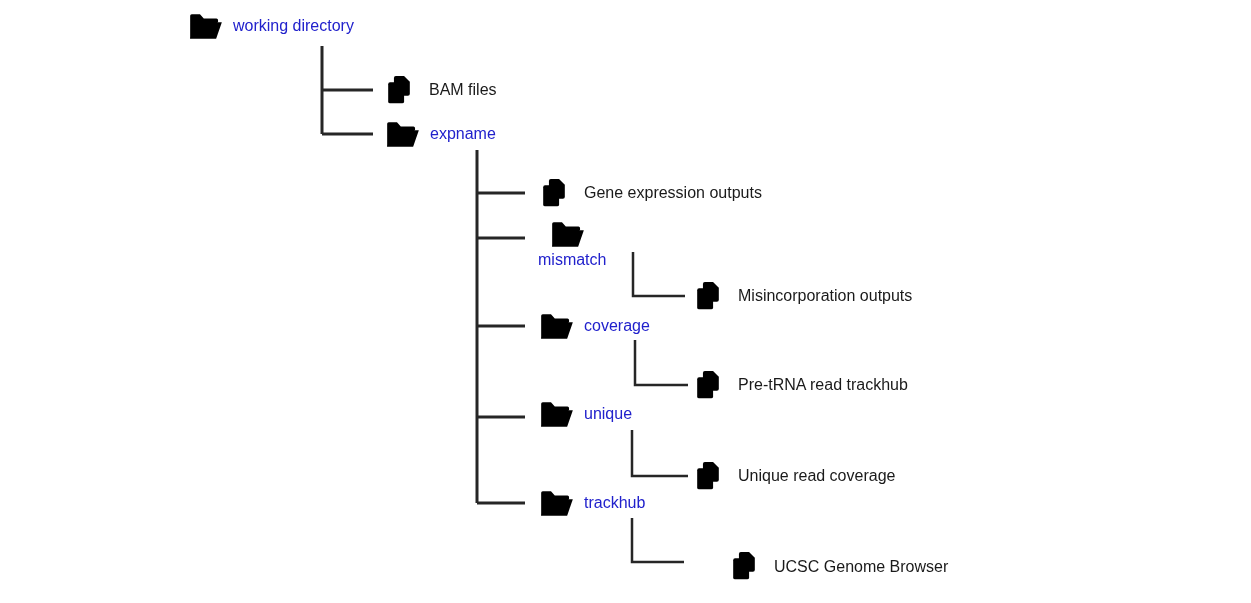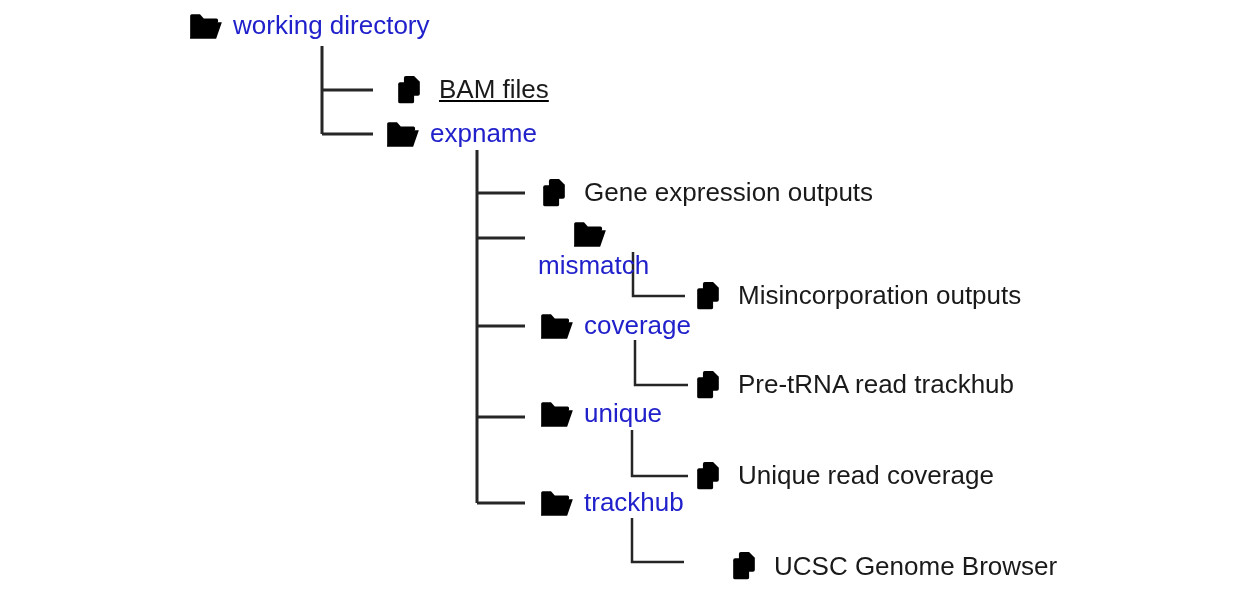--- a/index.html
+++ b/index.html
@@ -34,21 +34,21 @@
     white-space: nowrap;
   }
   .node .icon {
     display: inline-flex;
     align-items: center;
     flex: 0 0 auto;
   }
   .node.folder .icon { margin-right: 8px; }
   .node.files  .icon { margin-right: 16px; }
   .label {
-    font-size: 26px;
+    font-size: 16px;
     line-height: 1.2;
   }
   .folder-label { color: var(--folder-link-color, #2121cc); cursor: pointer; }
   .file-label   { color: var(--file-text-color, #1a1a1a); }
   .node.multiline { height: 64px; }
   .multiline-label div { line-height: 29px; }
 </style>
 </head>
 <body>
 
@@ -79,21 +79,21 @@
 
   <div class="node folder" style="left:187px; top:6px;">
     <span class="icon">
       <svg width="38" height="32" viewBox="0 0 24 20">
           <use href="#icon-open-folder"></use>
         </svg>
     </span>
     <span class="label folder-label">working directory</span>
   </div>
 
-  <div class="node files" style="left:395px; top:70px;text-decoration:underline;">
+  <div class="node files" style="left:385px; top:70px;">
     <span class="icon">
       <svg width="28" height="34" viewBox="0 0 22 26">
           <use href="#icon-files"></use>
         </svg>
     </span>
     <span class="label file-label">BAM files</span>
   </div>
 
   <div class="node folder" style="left:384px; top:114px;">
     <span class="icon">

